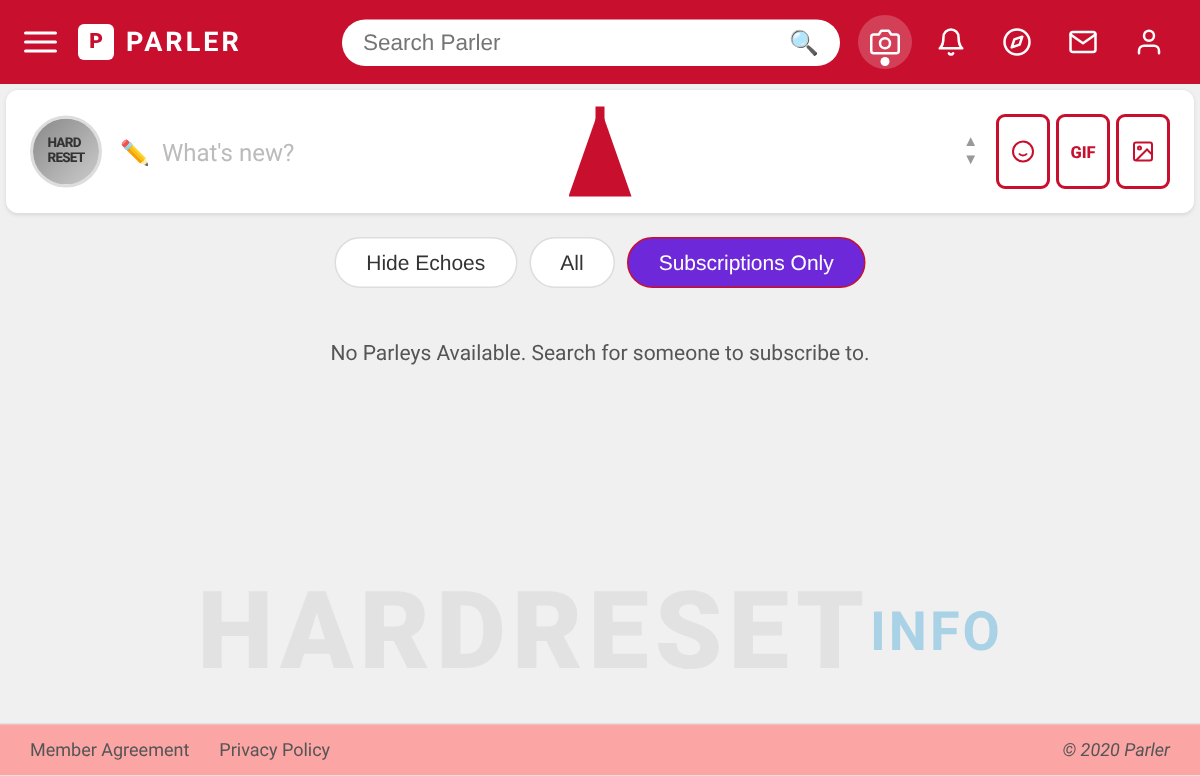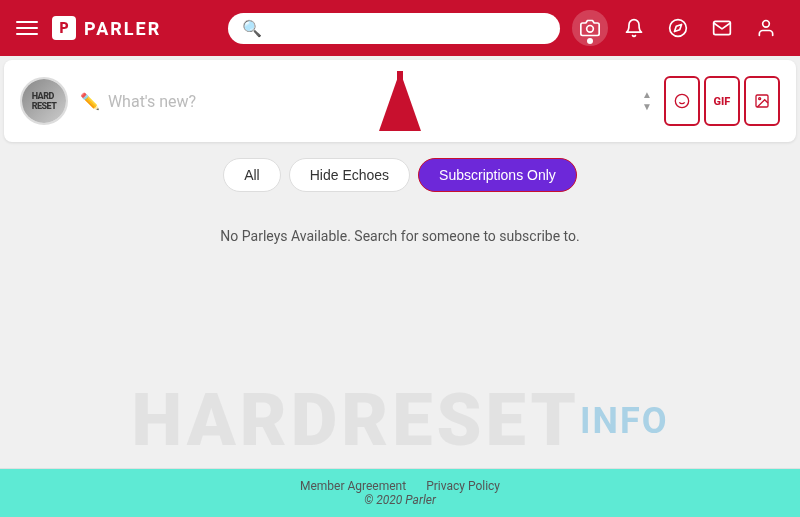--- a/index.html
+++ b/index.html
@@ -284,29 +284,28 @@
       color: rgba(100, 180, 220, 0.5);
       letter-spacing: 2px;
     }
 
     
     .footer {
       position: absolute;
       bottom: 0;
       left: 0;
       right: 0;
-      background: #5eead4;
+      background: #fca5a5;
       border-top: 1px solid #e0e0e0;
       display: flex;
       align-items: center;
       justify-content: space-between;
       padding: 10px 20px;
       font-size: 12px;
       color: #555;
-      flex-direction: column;
     }
     .footer-links {
       display: flex;
       gap: 20px;
     }
     .footer-link {
       color: #555;
       text-decoration: none;
       cursor: pointer;
     }
@@ -326,20 +325,21 @@
         <span></span>
     </div>
     <a class="logo">
       <div class="logo-p">P</div>
       <span class="logo-text">PARLER</span>
     </a>
   </div>
 
   <div class="search-bar-wrapper">
     <div class="search-bar">
+      <input type="text" placeholder="Search Parler" style="">
       <span class="search-icon-svg">🔍</span>
     </div>
   </div>
 
   <div class="header-right">
     <div class="nav-icon active-tab">
       <svg width="20" height="20" viewBox="0 0 24 24" fill="none" stroke="white" stroke-width="2" stroke-linecap="round" stroke-linejoin="round">
         <path d="M23 19a2 2 0 0 1-2 2H3a2 2 0 0 1-2-2V8a2 2 0 0 1 2-2h4l2-3h6l2 3h4a2 2 0 0 1 2 2z"></path>
         <circle cx="12" cy="13" r="4"></circle>
       </svg>
@@ -413,22 +413,22 @@
         <svg width="16" height="16" viewBox="0 0 24 24" fill="none" stroke="#c8102e" stroke-width="2">
           <rect x="3" y="3" width="18" height="18" rx="2" ry="2"></rect>
           <circle cx="8.5" cy="8.5" r="1.5"></circle>
           <polyline points="21 15 16 10 5 21"></polyline>
         </svg>
       </div>
     </div>
   </div>
 
   <div class="filter-bar">
+    <button class="filter-btn">Hide Echoes</button>
     <button class="filter-btn">All</button>
-    <button class="filter-btn">Hide Echoes</button>
     <button class="filter-btn active">Subscriptions Only</button>
   </div>
 
   <div class="empty-state">
     <span>No Parleys Available. Search for someone to subscribe to.</span>
   </div>
 </div>
 
 <div class="watermark">
   <div class="watermark-text">HARDRESET</div>

